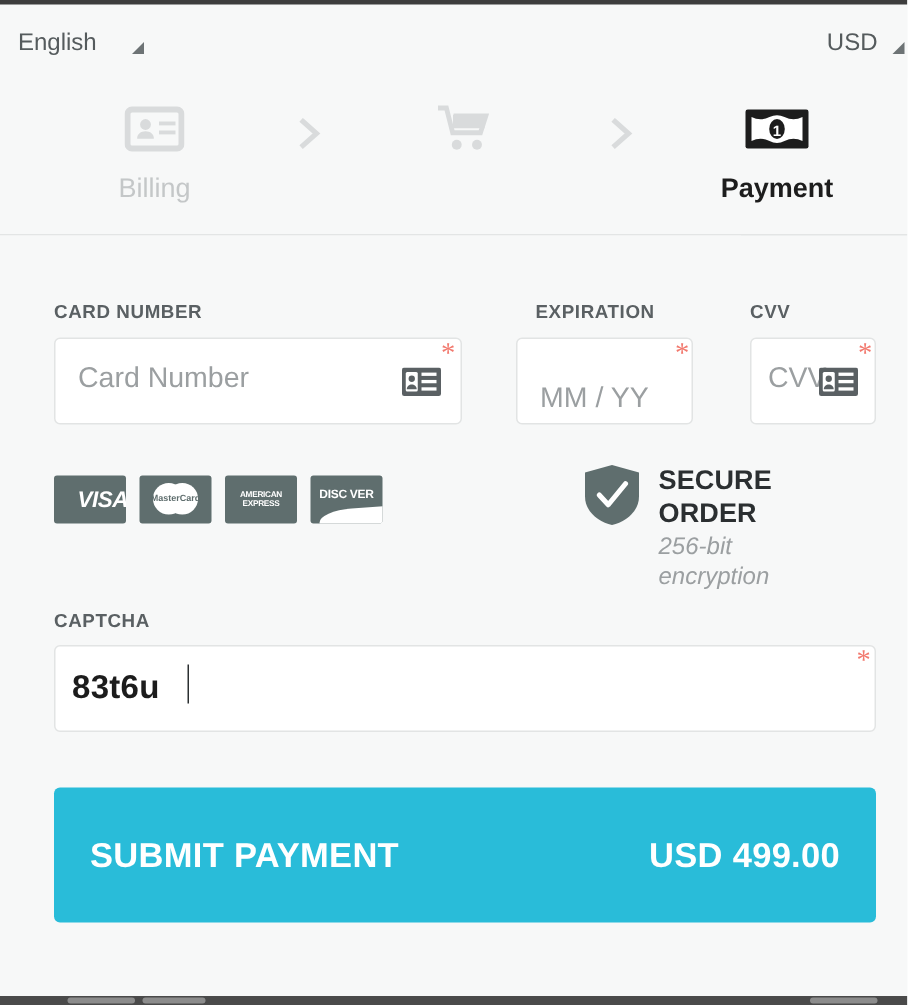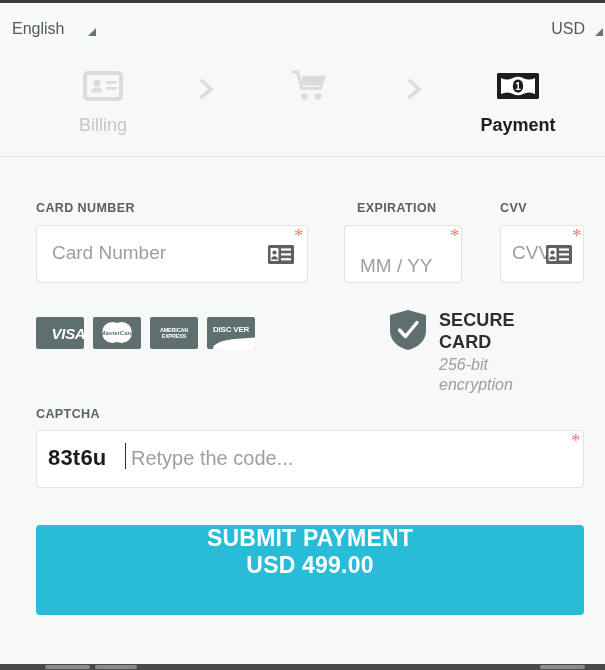--- a/index.html
+++ b/index.html
@@ -286,24 +286,24 @@
     position: absolute;
     left: 36px; top: 368px;
     width: 548px;
     height: 90px;
     background: #29bcd9;
     border: none;
     border-radius: 4px;
     cursor: pointer;
     display: flex;
     align-items: center;
+    justify-content: space-between;
     padding: 0 24px;
     box-sizing: border-box;
     font-family: "Liberation Sans", sans-serif;
-    flex-direction: column;
   }
   .submit-label, .submit-amount {
     color: #ffffff;
     font-size: 23px;
     font-weight: bold;
     letter-spacing: 0.2px;
   }
 
   
   .bottom-strip {
@@ -450,30 +450,29 @@
     </div>
 
     <div class="secure">
       <div>
         <svg width="38" height="42" viewBox="0 0 38 42">
           <path d="M19 1 L37 6 V22 C37 32 28 39 19 41 C10 39 1 32 1 22 V6 Z" fill="#5f6e6e"></path>
           <path d="M10.5 21 L16.5 27.5 L28 13.5" fill="none" stroke="#ffffff" stroke-width="3.4" stroke-linecap="round" stroke-linejoin="round"></path>
         </svg>
       </div>
       <div>
-        <div class="secure-title">SECURE CARD</div>
+        <div class="secure-title">SECURE ORDER</div>
         <div class="secure-sub">256-bit encryption</div>
       </div>
     </div>
 
     <div class="field-label" id="captcha-label">CAPTCHA</div>
     <div class="input-box" id="captcha-box"></div>
     <div id="captcha-code">83t6u</div>
     <div id="captcha-caret"></div>
-    <div class="placeholder" id="captcha-ph">Retype the code...</div>
     <div class="req-star" id="captcha-star">*</div>
 
     <button class="submit-btn">
       <span class="submit-label">SUBMIT PAYMENT</span>
       <span class="submit-amount">USD 499.00</span>
     </button>
 
   </div>
 
   <div class="bottom-strip">

